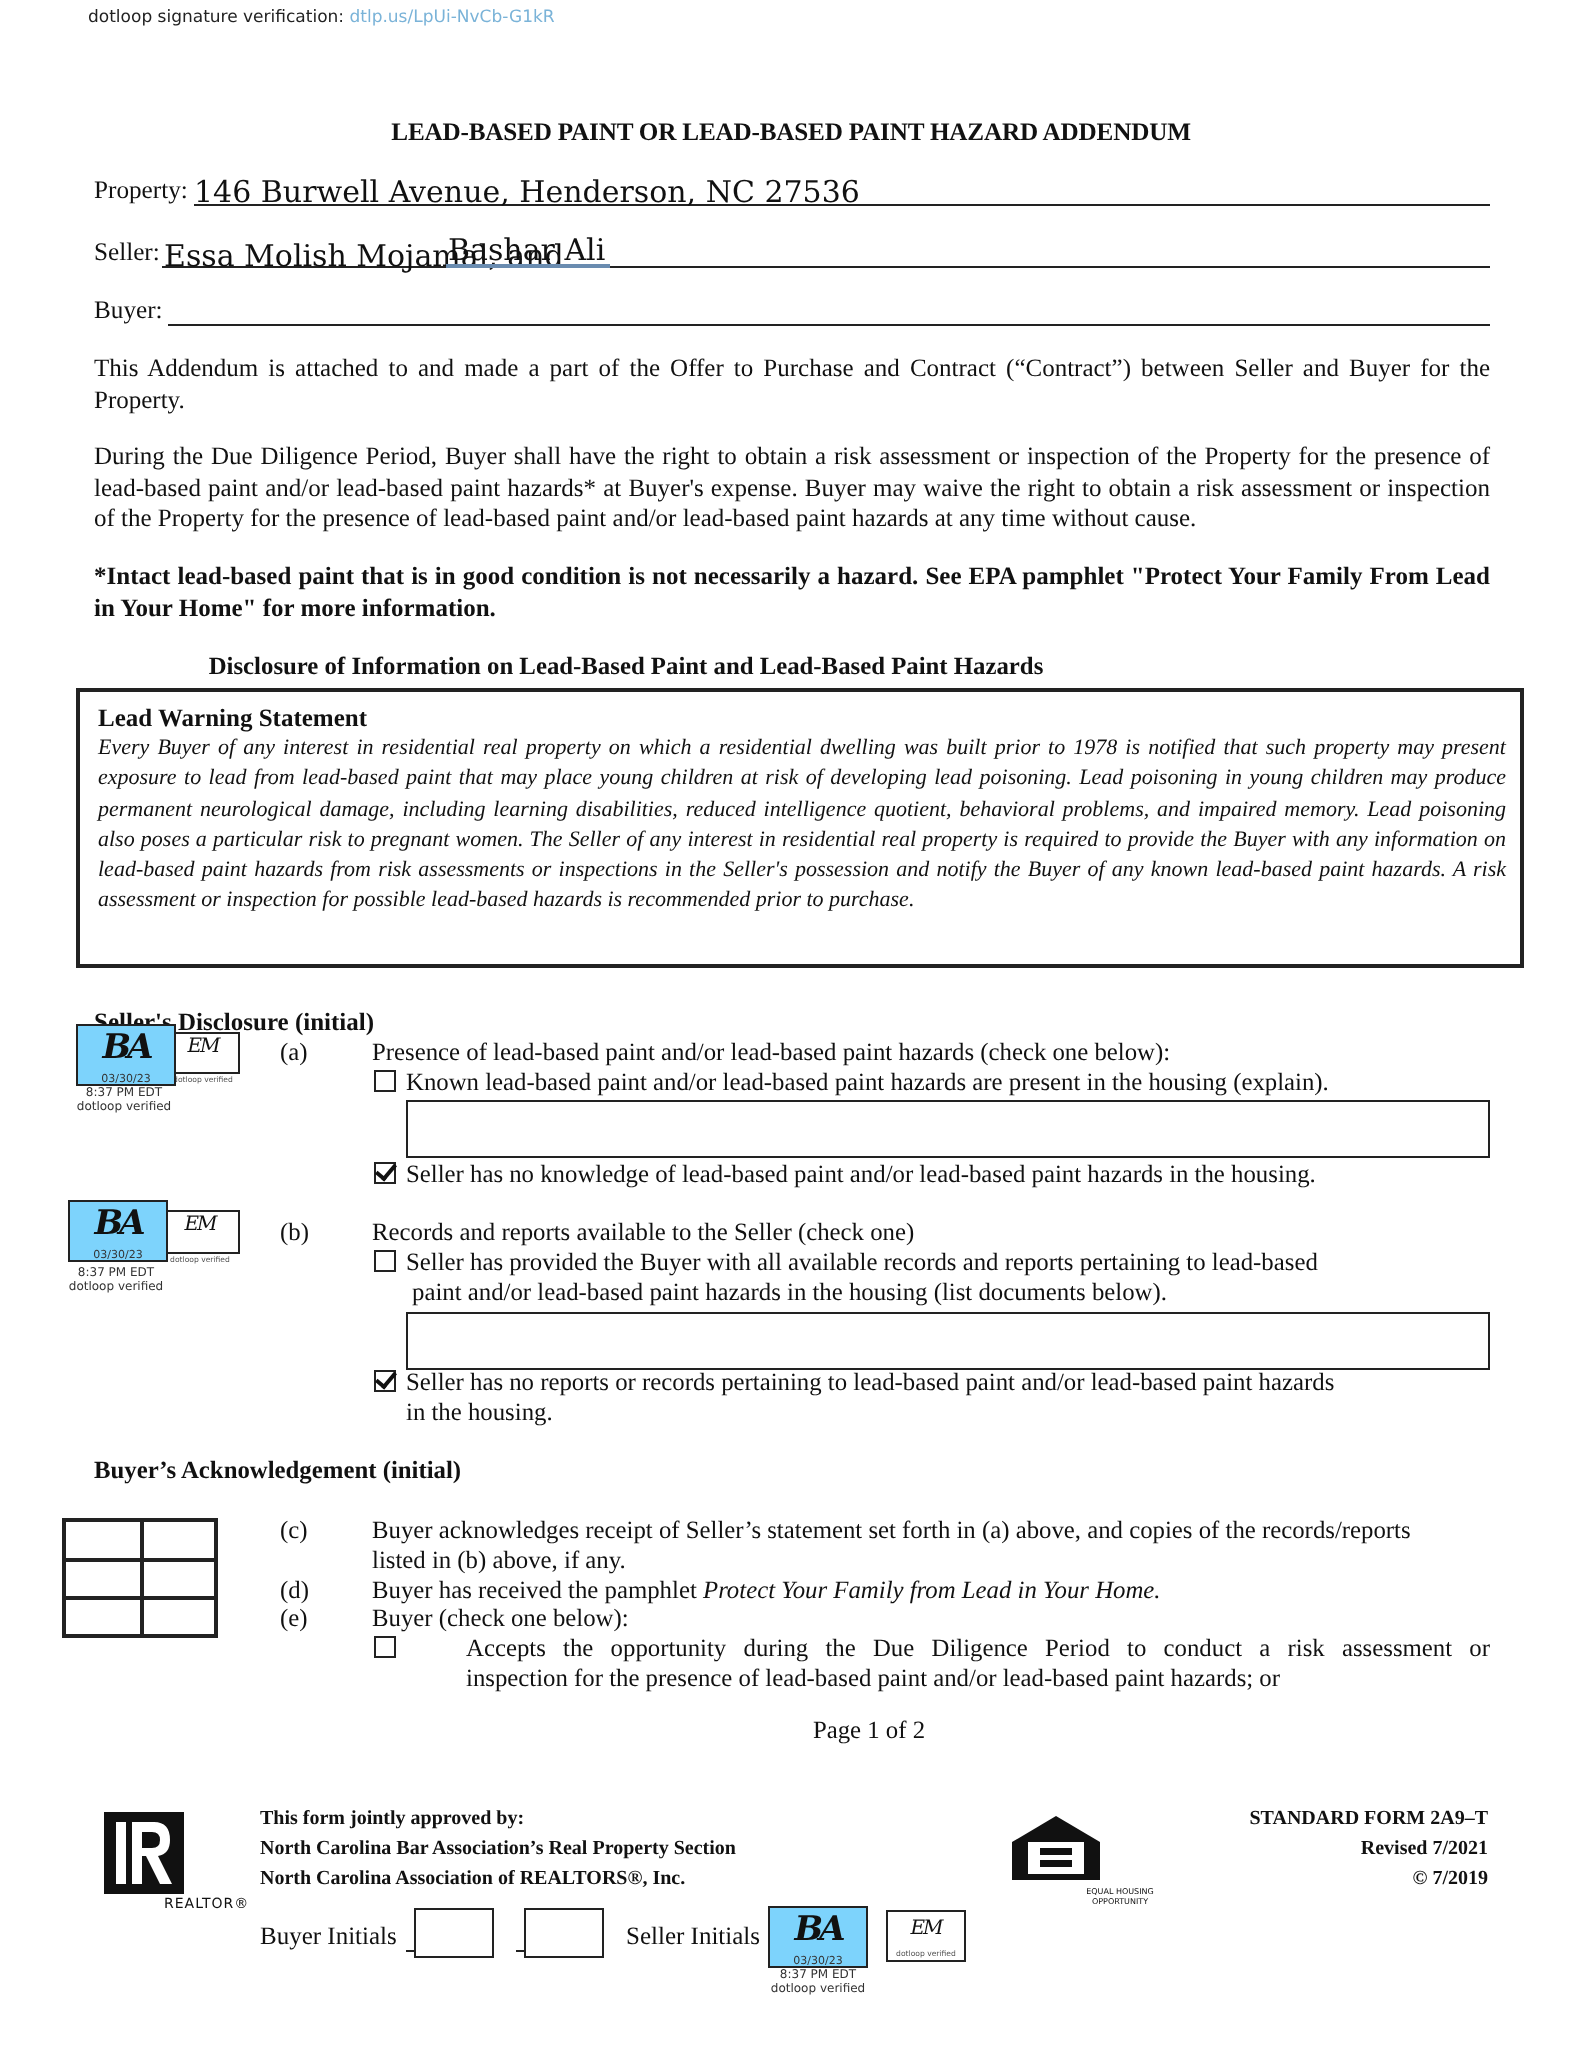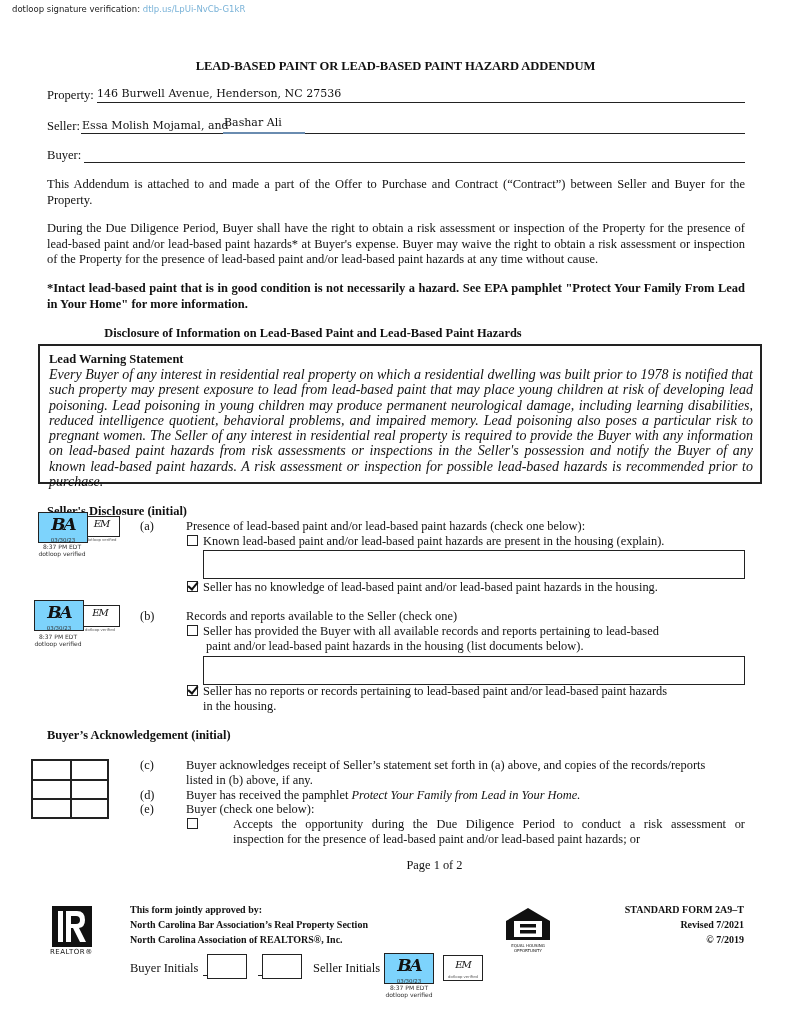--- a/index.html
+++ b/index.html
@@ -1,31 +1,31 @@
 <!DOCTYPE html>
 <html><head>
 <meta charset="utf-8">
 <style>
   html, body { margin:0; padding:0; background:#fff; }
   body { width:791px; height:1024px; position:relative; overflow:hidden;
          font-family:"Liberation Serif", serif; color:#111; font-size:12.4px; }
   .abs { position:absolute; }
-  .sans { font-family:"DejaVu Sans", sans-serif; }
+  .sans { font-family:"DejaVu Sans", sans-serif;margin-left:32px; }
   .verif { left:12px; top:4px; font-size:8.5px; color:#222; }
   .verif .link { color:#7ab3d8; }
   .title { left:0; width:791px; top:59px; text-align:center; font-weight:bold; font-size:12.6px; letter-spacing:-0.1px; }
   .field-label { font-size:12.6px; }
   .uline { border-bottom:1.2px solid #222; }
-  .fill { font-family:"DejaVu Serif", serif; font-size:11px; }
+  .fill { font-family:"DejaVu Serif", serif; font-size:15px; }
   .para { left:47px; width:698px; text-align:justify; line-height:15.6px; font-size:12.5px; }
   .bold { font-weight:bold; }
   .center { text-align:center; }
   .warnbox { left:38px; top:344px; width:724px; height:140px; border:2px solid #222; box-sizing:border-box; }
   .warnbox .wt { position:absolute; left:9px; top:6px; font-weight:bold; font-size:12.5px; }
-  .warnbox .wb { position:absolute; left:9px; top:21px; width:704px; font-style:italic; text-align:justify; line-height:15.3px; font-size:14px; }
+  .warnbox .wb { position:absolute; left:9px; top:21px; width:704px; font-style:italic; text-align:justify; line-height:15.3px; font-size:11px; }
   .chk { display:inline-block; width:9px; height:9px; border:1.2px solid #222; position:relative; vertical-align:-1px; margin-right:5px; }
   .chk.on::after { content:""; position:absolute; left:2px; top:-2px; width:4px; height:8px; border:solid #111; border-width:0 2px 2px 0; transform:rotate(40deg); }
   .tbox { border:1.3px solid #222; box-sizing:border-box; background:#fff; }
   .sig { border:1.5px solid #222; box-sizing:border-box; background:#7dd3fc; }
   .sig .ini { position:absolute; left:0; right:0; top:1px; text-align:center; font-family:"DejaVu Serif", serif; font-style:italic; font-weight:bold; font-size:17px; letter-spacing:-2px; }
   .sig .d { position:absolute; left:0; right:0; bottom:-1px; text-align:center; font-family:"DejaVu Sans", sans-serif; font-size:5.5px; color:#333; }
   .sig2 { border:1.3px solid #222; box-sizing:border-box; background:#fff; }
   .sig2 .ini { position:absolute; left:0; right:0; top:1px; text-align:center; font-family:"DejaVu Serif", serif; font-style:italic; font-size:10px; letter-spacing:-1px; }
   .sig2 .d { position:absolute; left:0; right:0; bottom:-6px; text-align:center; font-family:"DejaVu Sans", sans-serif; font-size:3.8px; color:#555; line-height:4px; }
   .sigcap { font-family:"DejaVu Sans", sans-serif; font-size:6px; color:#333; text-align:center; line-height:7px; }

